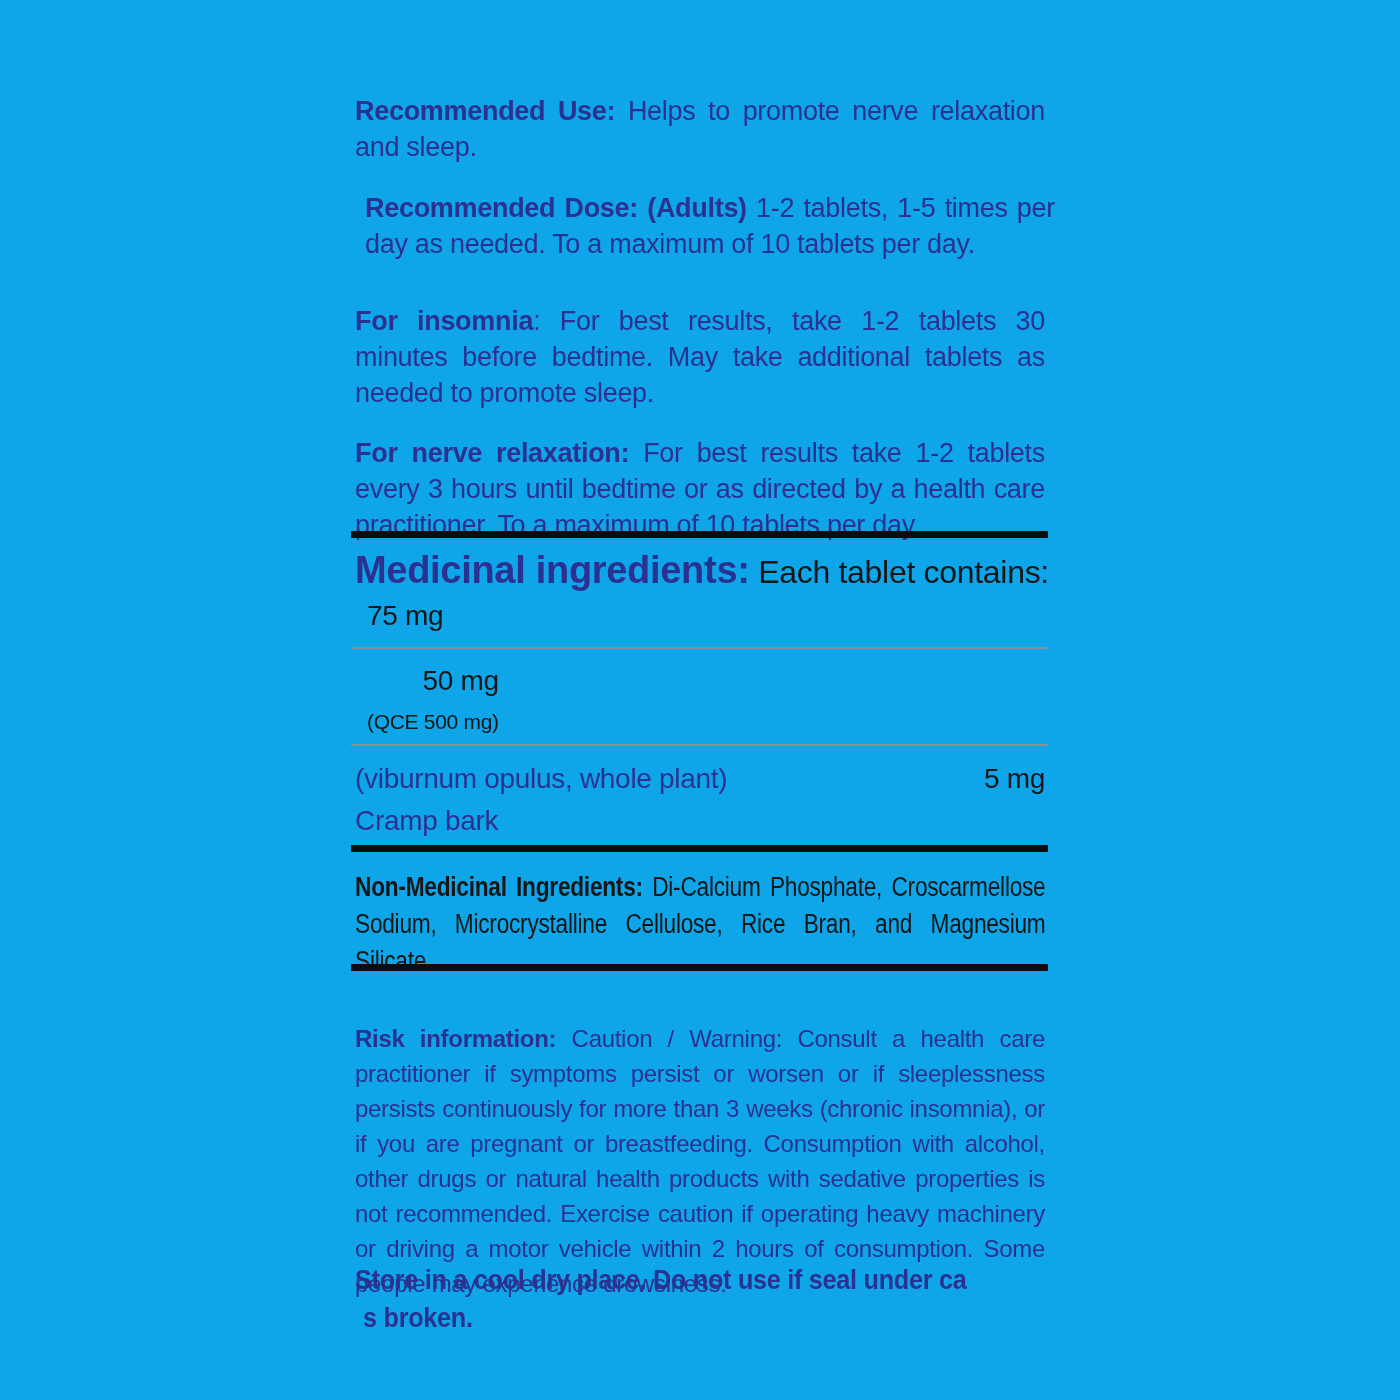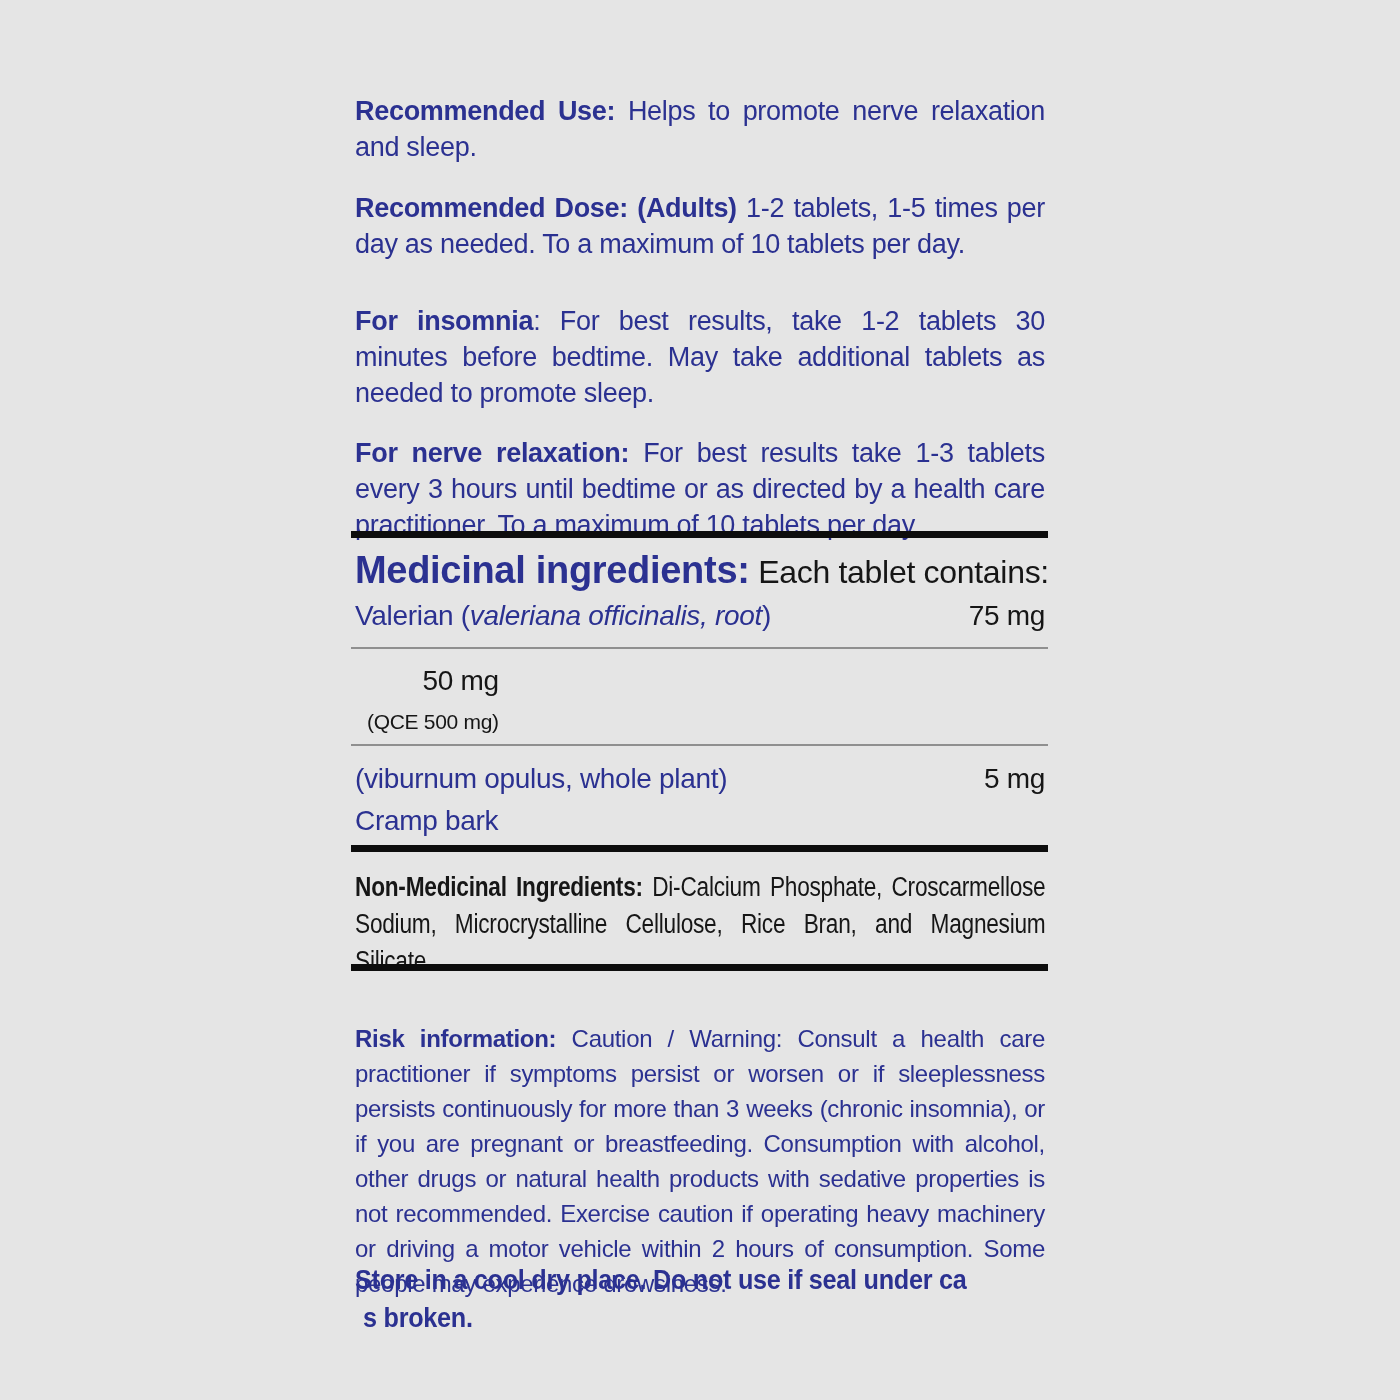--- a/index.html
+++ b/index.html
@@ -5,21 +5,21 @@
   :root{
     --accent:#2b3191;
     --ink:#161616;
     --rule:#0d0d0d;
     --thin:#8f8f8f;
   }
   html,body{margin:0;padding:0;background:#ffffff;}
   .page{
     position:relative;
     width:1400px;height:1400px;
-    background:#e5e5e5;
+    background:#0ea5e9;
     font-family:"Liberation Sans", sans-serif;
     letter-spacing:-0.3px;
     overflow:hidden;
   }
   .sec{
     position:absolute;left:355px;width:690px;
     color:var(--accent);
     font-size:27px;line-height:36px;
     text-align:justify;
   }
@@ -56,32 +56,31 @@
   .store .l1{white-space:nowrap;}
   .store .l2{padding-left:9px;white-space:nowrap;}
 </style>
 </head>
 <body>
 
 <div class="page">
 
   <p class="sec" style="top:66px;"><b>Recommended Use:</b><span> Helps to promote nerve relaxation and sleep.</span></p>
 
-  <p class="sec" style="top:163px;"><b>Recommended Dose: (Adults)</b><span> 1-2 tablets, 1-5 times per day as needed. To a maximum of 10 tablets per day.</span></p>
+  <p class="sec" style="top:163px;margin-left:10px;"><b>Recommended Dose: (Adults)</b><span> 1-2 tablets, 1-5 times per day as needed. To a maximum of 10 tablets per day.</span></p>
 
   <p class="sec" style="top:276px;"><b>For insomnia</b><span>: For best results, take 1-2 tablets 30 minutes before bedtime. May take additional tablets as needed to promote sleep.</span></p>
 
-  <p class="sec" style="top:408px;"><b>For nerve relaxation:</b><span> For best results take 1-3 tablets every 3 hours until bedtime or as directed by a health care practitioner. To a maximum of 10 tablets per day.</span></p>
+  <p class="sec" style="top:408px;"><b>For nerve relaxation:</b><span> For best results take 1-2 tablets every 3 hours until bedtime or as directed by a health care practitioner. To a maximum of 10 tablets per day.</span></p>
 
   <div class="rule-thick" style="top:531px;"></div>
 
   <div class="med-heading" style="top:549px;"><span class="mh-main">Medicinal ingredients:</span><span class="mh-sub"> Each tablet contains:</span></div>
 
   <div class="mrow" style="top:595px;">
-    <div class="mname"><span>Valerian (</span><i>valeriana officinalis, root</i><span>)</span></div>
     <div class="mamt">75 mg</div>
   </div>
 
   <div class="rule-thin" style="top:647px;"></div>
 
   <div class="mrow" style="top:660px;">
     <div class="mamt">
         <div>50 mg</div>
         <div class="qce">(QCE 500 mg)</div>
       </div>

